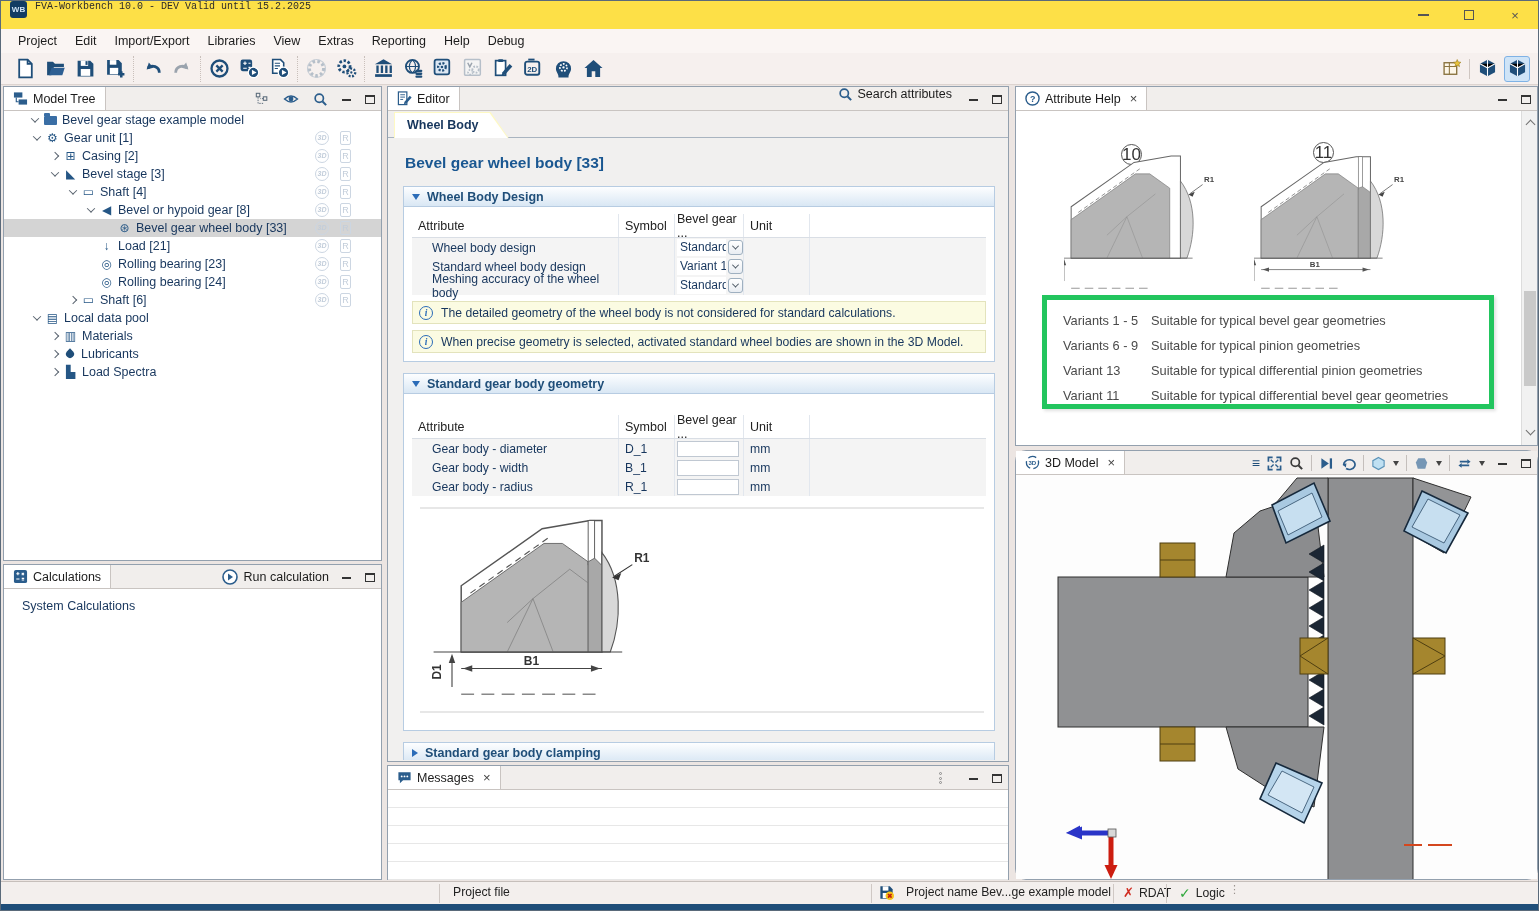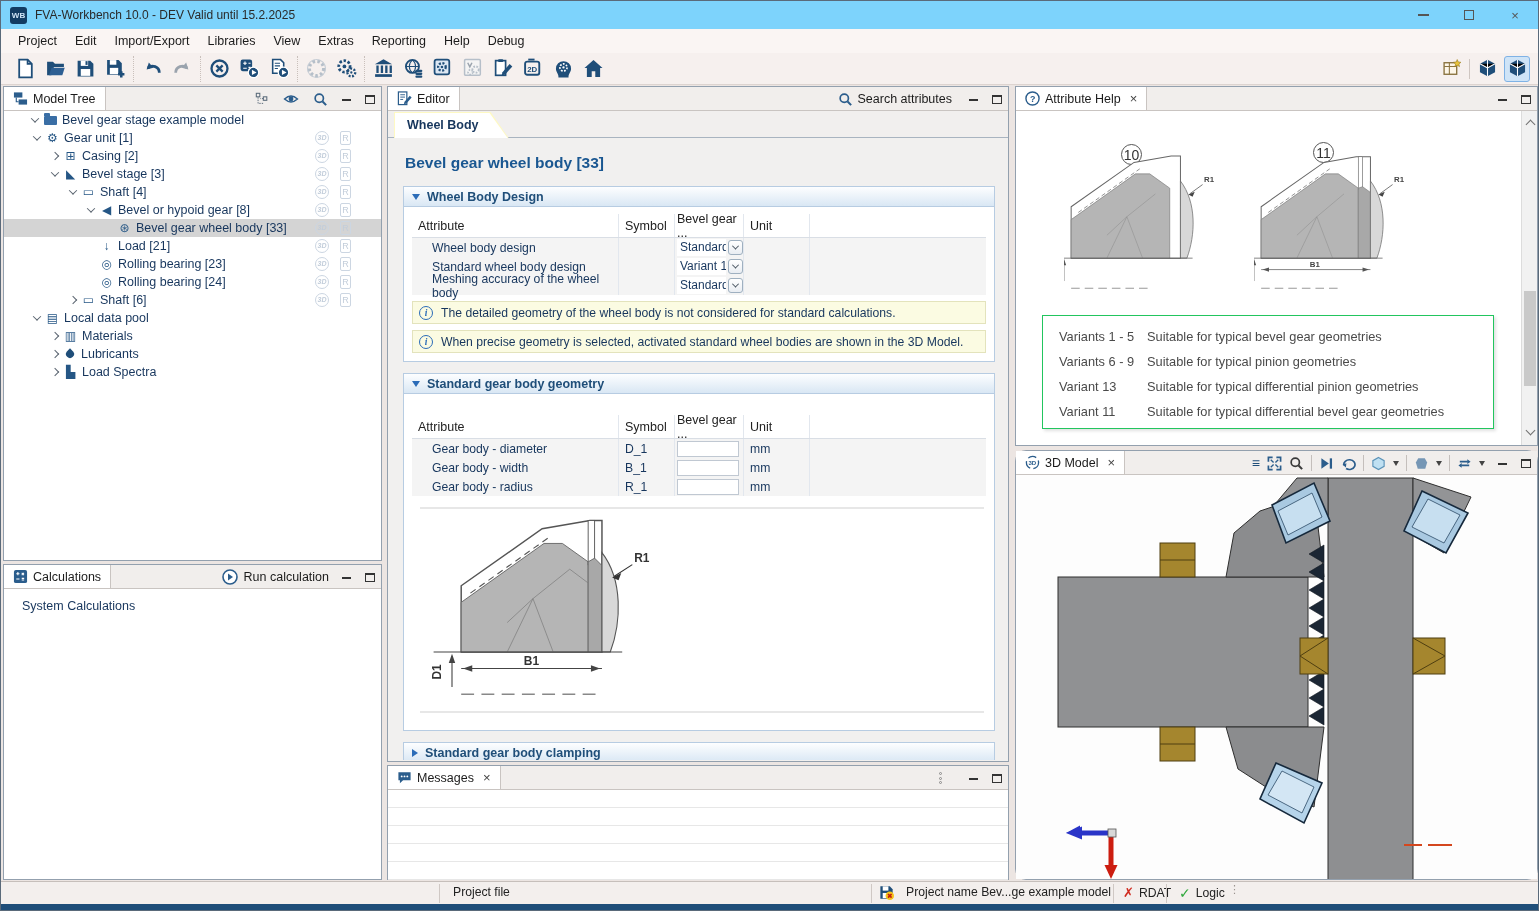--- a/index.html
+++ b/index.html
@@ -1,23 +1,23 @@
 <!DOCTYPE html>
 <html><head>
 <meta charset="utf-8">
 <style>
   * { margin:0; padding:0; box-sizing:border-box; }
   html,body { background:#9aa4ae; }
   body { font-family:"Liberation Sans","DejaVu Sans",sans-serif; }
   #window { position:relative; width:1539px; height:911px; background:#ece5e2; border:1px solid #5a6a7a; overflow:hidden; }
 
   
-  .titlebar { position:absolute; left:0; top:0; width:100%; height:28px; background:#7dd3fc; display:flex; align-items:center; }
+  .titlebar { position:absolute; left:0; top:0; width:100%; height:28px; background:#fde047; display:flex; align-items:flex-start; }
   .wb-badge { width:17px; height:17px; margin:0 8px 0 9px; background:#123c63; color:#cfe3f5; font-size:8px; font-weight:bold; display:flex; align-items:center; justify-content:center; border-radius:3px; }
-  .title-text { font-size:12px; color:#2a2a2a; }
+  .title-text { font-size:10px; color:#2a2a2a;font-family:Liberation Mono, monospace; }
   .win-controls { position:absolute; right:0; top:0; height:28px; display:flex; }
   .win-btn { width:46px; height:28px; display:flex; align-items:center; justify-content:center; color:#555; font-size:13px; }
   .win-btn .bar { width:11px; height:1.5px; background:#555; }
   .win-btn .box { width:10px; height:10px; border:1.2px solid #555; }
 
   
   .menubar { position:absolute; left:0; top:28px; width:100%; height:24px; background:#faf5f3; display:flex; align-items:center; padding-left:8px; }
   .menu-item { font-size:12.5px; color:#1c1c1c; padding:3px 9px; }
   .toolbar { position:absolute; left:0; top:52px; width:100%; height:32px; background:#f6f0ee; border-bottom:1px solid #ddd4d0; display:flex; align-items:center; padding-left:6px; }
   .tb-group { display:flex; align-items:center; gap:4px; padding:0 5px; border-left:1px dotted #c9c0bb; }
@@ -55,21 +55,21 @@
   .badge3d { position:absolute; left:311px; top:2px; width:14px; height:14px; border:1px solid #ccd6e2; border-radius:50%; color:#c2cdda; font-size:7px; font-style:italic; font-weight:bold; text-align:center; line-height:12px; }
   .badgeR { position:absolute; left:336px; top:2px; width:11px; height:14px; border:1px solid #ccd6e2; border-radius:2px; color:#c2cdda; font-size:9px; text-align:center; line-height:12px; }
 
   
   #panel-calc { left:2px; top:563px; width:379px; height:316px; }
   .run-area { position:absolute; right:52px; top:0; height:24px; display:flex; align-items:center; gap:6px; font-size:12.5px; color:#1b1b1b; }
   .calc-content { padding:10px 0 0 18px; font-size:12.5px; color:#17365d; }
 
   
   #panel-editor { left:386px; top:85px; width:622px; height:676px; background:#f1f0ef; }
-  .ed-search { position:absolute; right:56px; top:0; height:24px; display:flex; align-items:center; gap:5px; font-size:12.5px; color:#1b1b1b; }
+  .ed-search { position:absolute; right:56px; top:0; height:24px; display:flex; align-items:flex-start; gap:5px; font-size:12.5px; color:#1b1b1b; }
   .tabstrip { position:relative; height:27px; background:#f1efee; border-bottom:1px solid #a9b4c0; }
   .doctab { position:absolute; left:6px; top:1px; height:26px; }
   .doctab .shape { position:relative; height:26px; padding:0 30px 0 13px; background:#fef9c3; clip-path:polygon(0 0,calc(100% - 18px) 0,100% 100%,0 100%); display:flex; align-items:center; }
   .doctab .inner { position:absolute; inset:1px 1px 0 1px; background:#fff; clip-path:polygon(0 0,calc(100% - 18px) 0,100% 100%,0 100%); }
   .doctab .lbl { position:relative; z-index:2; font-size:12.5px; font-weight:bold; color:#17365d; }
   .ed-scroll { position:relative; height:622px; overflow:hidden; padding:12px 13px 0 15px; }
   .page-title { font-size:15.5px; font-weight:bold; color:#1a5791; margin:4px 0 14px 2px; }
   .sect-head { height:21px; border:1px solid #b7cce2; background:linear-gradient(#fdfeff,#d9e7f4); display:flex; align-items:center; gap:7px; padding-left:8px; font-size:12.5px; font-weight:bold; color:#1f4e79; }
   .tri-d { width:0; height:0; border-left:4px solid transparent; border-right:4px solid transparent; border-top:6px solid #2b6cb8; }
   .tri-r { width:0; height:0; border-top:4px solid transparent; border-bottom:4px solid transparent; border-left:6px solid #2b6cb8; }
@@ -94,22 +94,22 @@
 
   
   #panel-msg { left:386px; top:764px; width:622px; height:115px; }
   .msg-dots { position:absolute; right:66px; top:6px; display:flex; flex-direction:column; gap:1.5px; }
   .msg-dots i { width:3px; height:3px; border:1px solid #8a8a8a; border-radius:50%; }
   .msg-rows .r { height:18px; border-bottom:1px solid #e7e7e7; }
 
   
   #panel-help { left:1014px; top:85px; width:523px; height:360px; }
   .help-body { position:relative; height:334px; overflow:hidden; }
-  .circ-num { position:absolute; width:21px; height:21px; border:1.3px solid #555; border-radius:50%; font-size:14px; color:#333; display:flex; align-items:center; justify-content:center; }
-  .variants-box { position:absolute; left:26px; top:204px; width:452px; height:114px; background:#fff; border:1px solid #22c55e; box-shadow:2px 2px 3px rgba(0,0,0,.12); padding:8px 0 0 16px; }
+  .circ-num { position:absolute; width:21px; height:21px; border:1.3px solid #555; border-radius:50%; font-size:17px; color:#333; display:flex; align-items:center; justify-content:center; }
+  .variants-box { position:absolute; left:26px; top:184px; width:452px; height:114px; background:#fff; border:5px solid #22c55e; box-shadow:2px 2px 3px rgba(0,0,0,.12); padding:8px 0 0 16px; }
   .var-row { display:flex; height:25px; align-items:center; font-size:12.8px; color:#4a4a4a; }
   .var-name { width:88px; }
   .hscroll { position:absolute; right:0; top:0; width:16px; height:334px; background:#f1f1f1; border-left:1px solid #dcdcdc; }
   .hs-arr { position:absolute; left:3px; width:10px; height:10px; }
   .hs-arr::before { content:""; position:absolute; left:2px; top:2px; width:6px; height:6px; border-right:1.8px solid #707070; border-bottom:1.8px solid #707070; }
   .hs-up::before { transform:rotate(-135deg); top:4px; }
   .hs-dn::before { transform:rotate(45deg); top:0; }
   .hs-thumb { position:absolute; left:2px; width:12px; background:#c9c9c9; }
 
   

